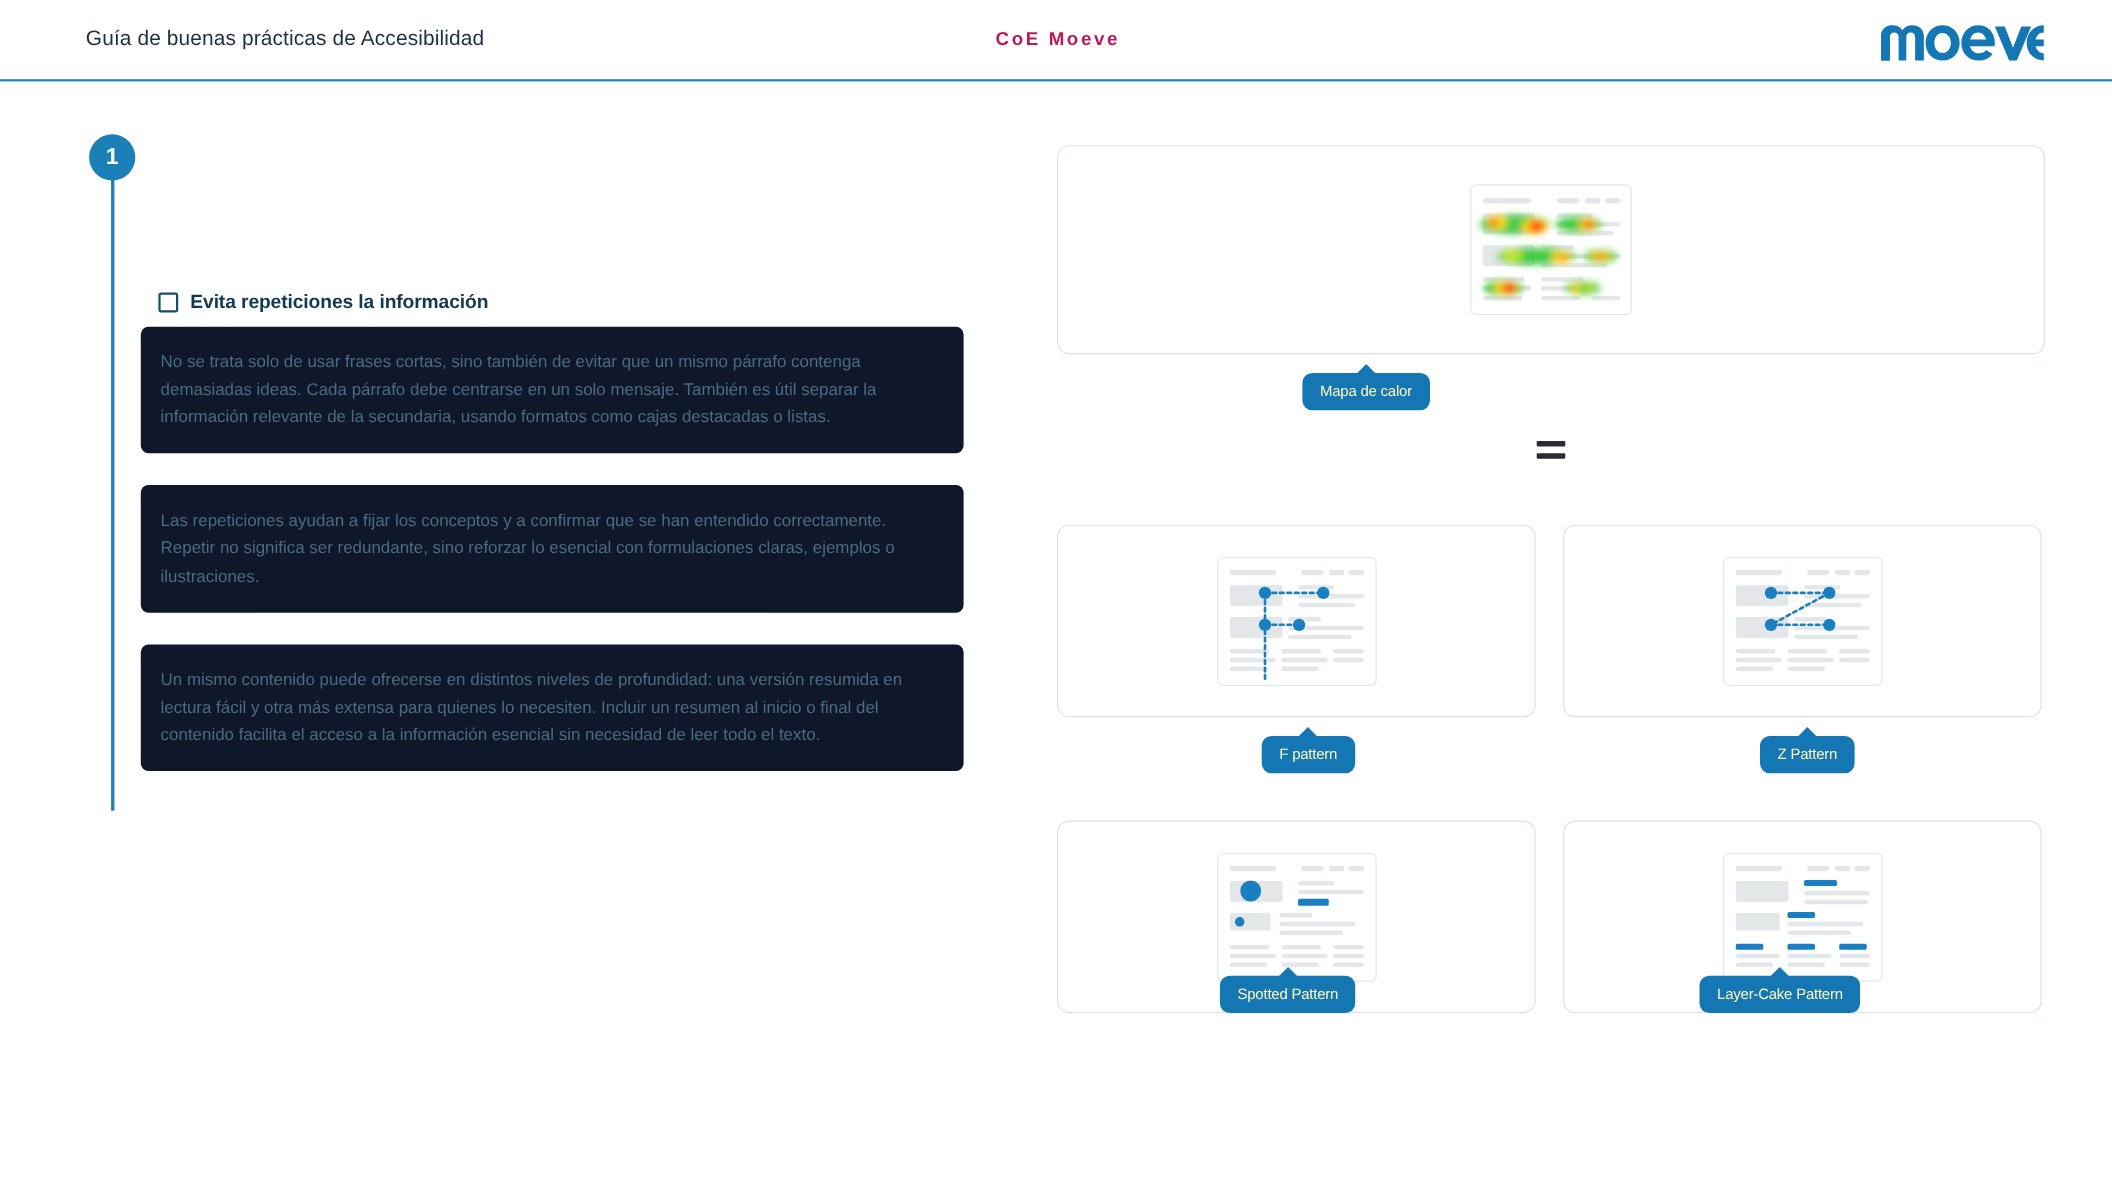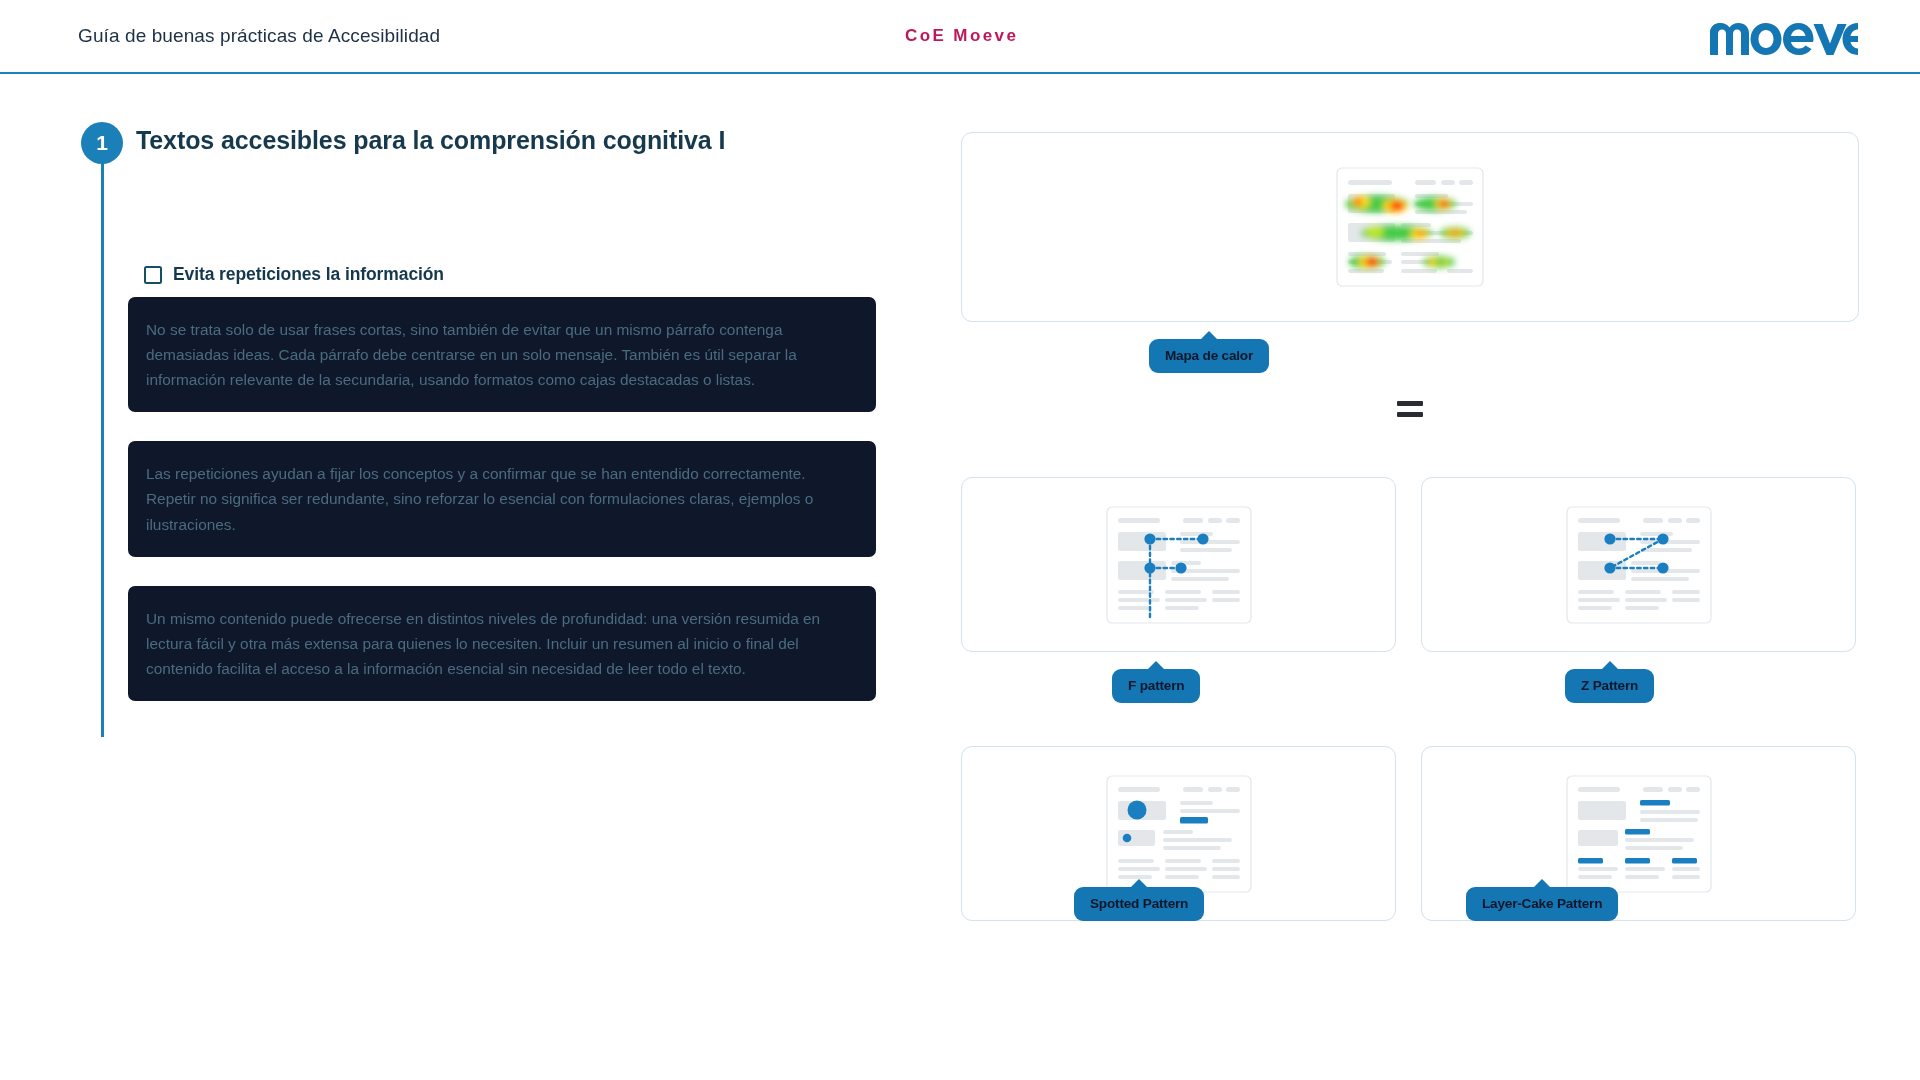--- a/index.html
+++ b/index.html
@@ -130,43 +130,44 @@
   }
   .card-heatmap { left: 61px;  top: 58px;  width: 898px; height: 190px; }
   .card-f       { left: 61px;  top: 403px; width: 435px; height: 175px; }
   .card-z       { left: 521px; top: 403px; width: 435px; height: 175px; }
   .card-spotted { left: 61px;  top: 672px; width: 435px; height: 175px; }
   .card-layer   { left: 521px; top: 672px; width: 435px; height: 175px; }
 
   .badge {
     position: absolute;
     background: #1477b4;
-    color: #0f172a;
+    color: #fef9c3;
     font-size: 13.6px;
-    font-weight: bold;
+    font-weight: normal;
     letter-spacing: -.2px;
     border-radius: 9px;
     padding: 9px 16px 10px;
     white-space: nowrap;
     text-align: center;
+    margin-left: 35px;
   }
   .badge::before {
     content: "";
     position: absolute;
     top: -8px; left: 50%;
     transform: translateX(-50%);
     border-left: 9px solid transparent;
     border-right: 9px solid transparent;
     border-bottom: 9px solid #1477b4;
   }
   .badge-heatmap { left: 249px; top: 265px; }
   .badge-f       { left: 212px; top: 595px; text-align: right; }
   .badge-z       { left: 665px; top: 595px; }
   .badge-spotted { left: 174px; top: 813px; }
-  .badge-layer   { left: 566px; top: 813px; }
+  .badge-layer   { left: 610px; top: 813px; }
 
   .equals {
     position: absolute;
     left: 497px; top: 327px;
     width: 26px; height: 16px;
   }
   .equals span {
     display: block;
     height: 5px;
     background: #2b2b34;
@@ -199,21 +200,20 @@
         <path d="M300 14 C318 14 330 28 330 46 C330 48 330 50 329 52 H285 C287 60 293 65 301 65 C307 65 311 63 314 59 L326 66 C320 74 311 78 301 78 C282 78 269 64 269 46 C269 28 282 14 300 14 Z M300 27 C292 27 287 32 285 40 H314 C312 32 307 27 300 27 Z"></path>
       </g>
     </svg>
   </div>
 </div>
 
 <div class="left-col">
 
   <div class="timeline-line"></div>
   <div class="step-badge">1</div>
-  <div class="section-title">Textos accesibles para la comprensión cognitiva I</div>
 
   <div class="items">
 
     <div class="item">
       <div class="item-head">
         <span class="checkbox"></span>
         <span class="item-title">Evita repeticiones la información</span>
       </div>
       <div class="item-body">No se trata solo de usar frases cortas, sino también de evitar que un mismo párrafo contenga demasiadas ideas. Cada párrafo debe centrarse en un solo mensaje. También es útil separar la información relevante de la secundaria, usando formatos como cajas destacadas o listas.</div>
     </div>

